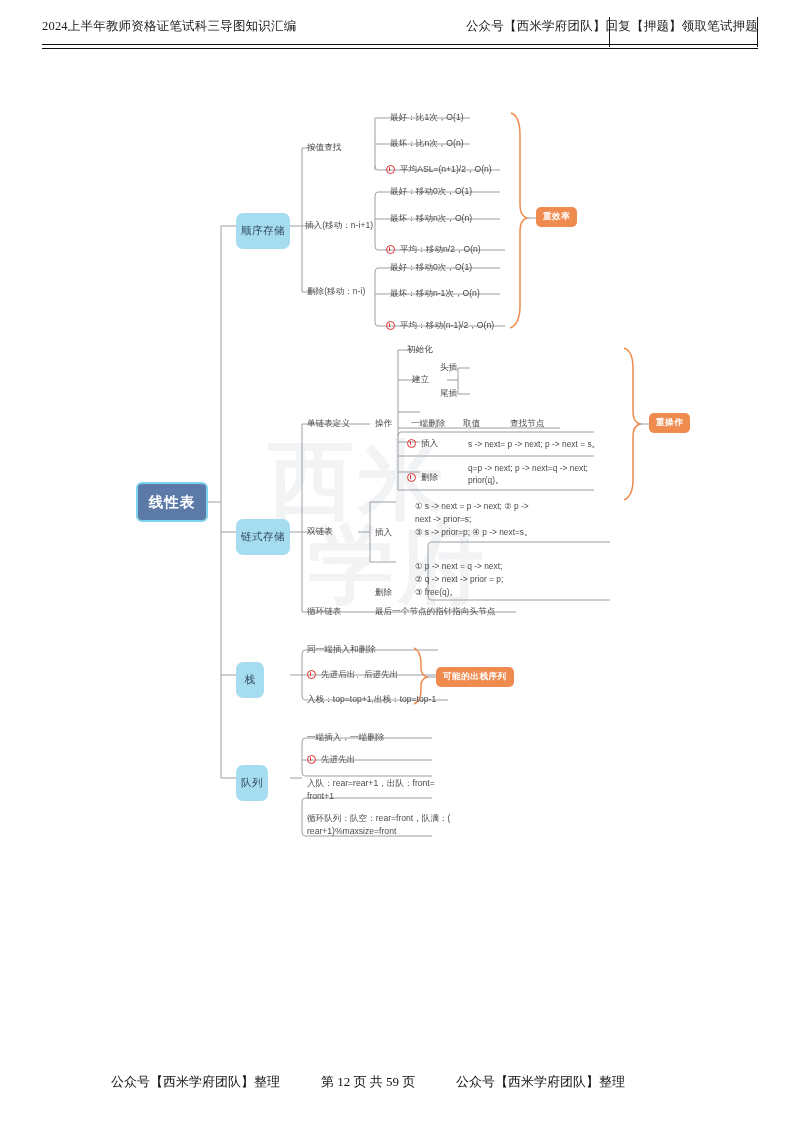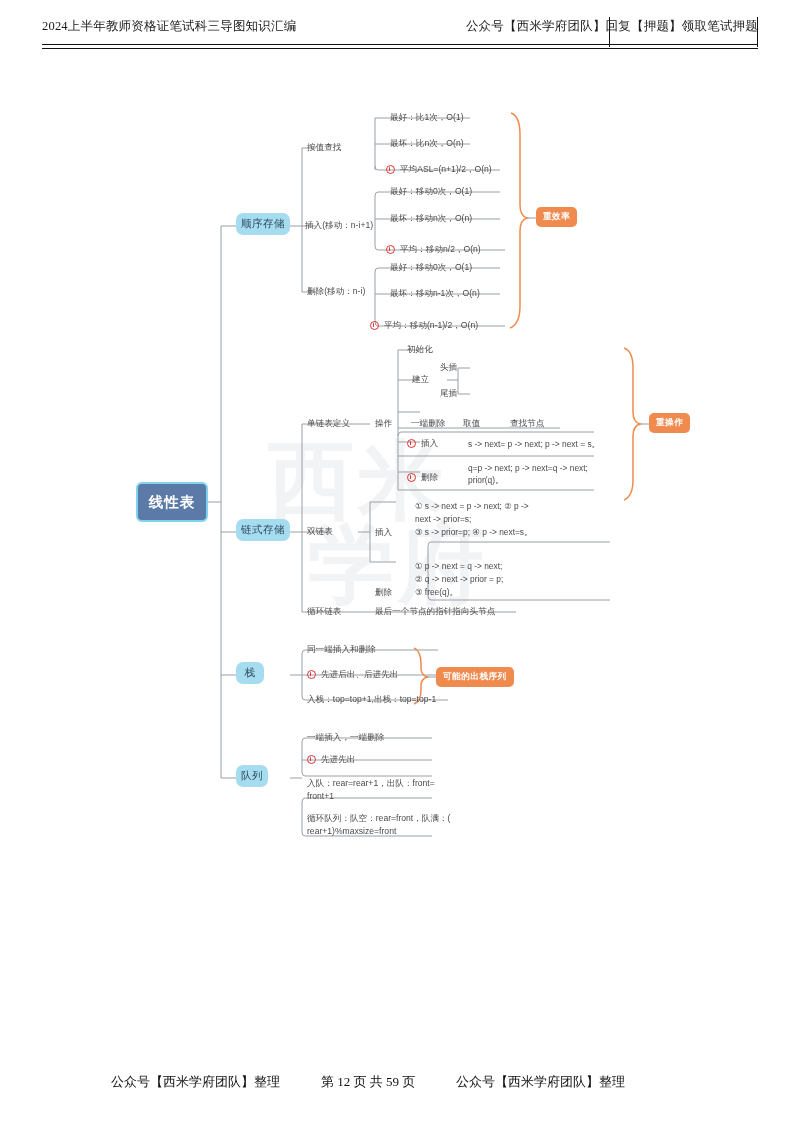--- a/index.html
+++ b/index.html
@@ -40,21 +40,21 @@
 
   .root{
     left:136px;top:422px;width:72px;height:40px;
     background:#5b7aa8;border:2.5px solid #7fd3ef;border-radius:6px;
     color:#fff;font-size:14.5px;font-weight:bold;
     display:flex;align-items:center;justify-content:center;letter-spacing:1px;
   }
   .l1{
     background:#a6dcf0;border-radius:7px;color:#2e4a5c;
     font-size:10.5px;display:flex;align-items:center;justify-content:center;
-    height:22px;letter-spacing:.5px;
+    height:36px;letter-spacing:.5px;
   }
   .txt{font-size:8.6px;color:#4a4a4a;line-height:1.35;white-space:nowrap;}
   .bullet{display:inline-block;width:9px;height:9px;border-radius:50%;
           border:1.8px solid #e03131;margin-right:5px;vertical-align:-1px;
           position:relative;box-sizing:border-box;}
   .bullet::after{content:"";position:absolute;left:1.6px;top:.6px;width:1.6px;height:4px;
                  background:#e03131;border-radius:1px;}
   .row{display:flex;align-items:center;}
   .tag{
     background:#ef8b4e;color:#fff;border-radius:5px;font-size:8.6px;font-weight:bold;
@@ -204,21 +204,21 @@
 
     <div class="node txt" style="left:390px;top:126px;">最好：移动0次，O(1)</div>
     <div class="node txt" style="left:390px;top:153px;">最坏：移动n次，O(n)</div>
     <div class="node row" style="left:386px;top:184px;">
       <span class="bullet"></span>
       <span class="txt">平均：移动n/2，O(n)</span>
     </div>
 
     <div class="node txt" style="left:390px;top:202px;">最好：移动0次，O(1)</div>
     <div class="node txt" style="left:390px;top:228px;">最坏：移动n-1次，O(n)</div>
-    <div class="node row" style="left:370px;top:260px;justify-content:space-between;">
+    <div class="node row" style="left:386px;top:260px;justify-content:space-between;">
       <span class="bullet"></span>
       <span class="txt">平均：移动(n-1)/2，O(n)</span>
     </div>
 
     <div class="node tag" style="left:536px;top:147px;">重效率</div>
 
     <div class="node l1" style="left:236px;top:459px;width:54px;">链式存储</div>
 
     <div class="node txt" style="left:307px;top:358px;">单链表定义</div>
     <div class="node txt" style="left:375px;top:358px;">操作</div>

